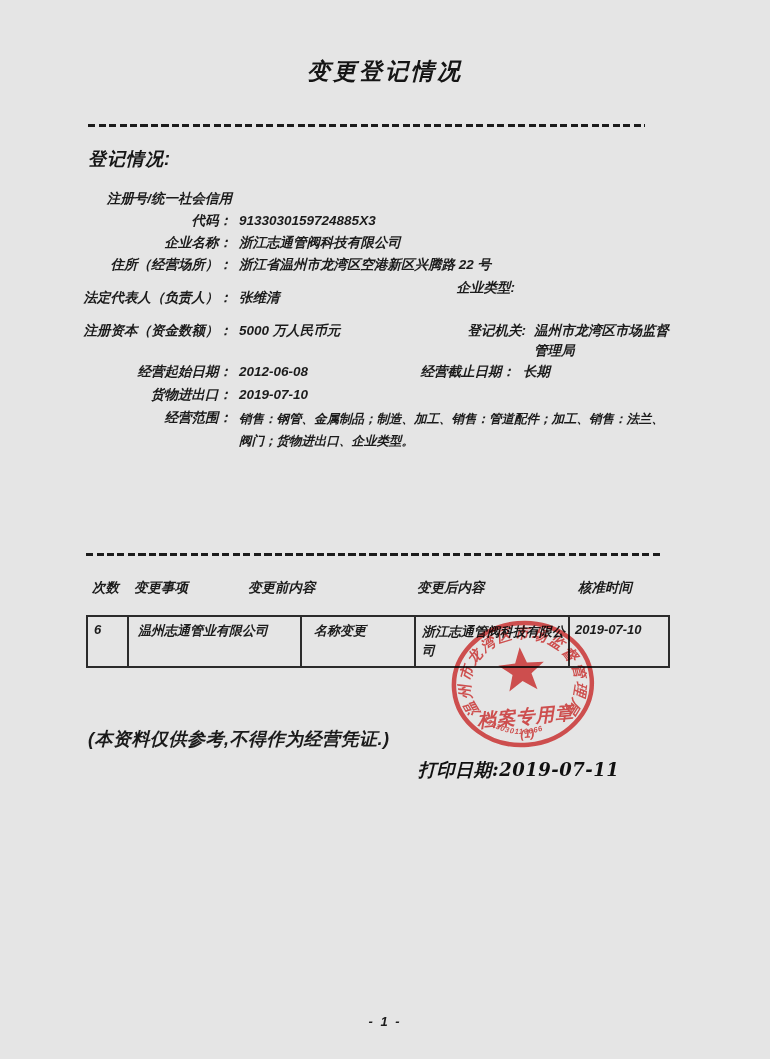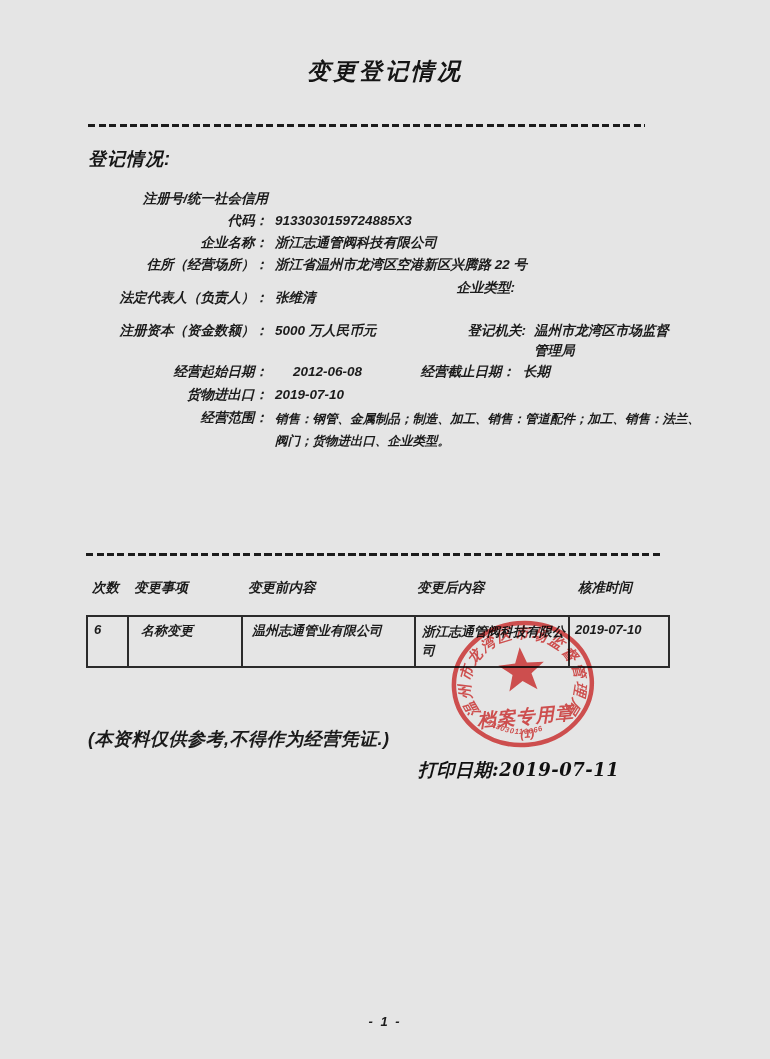--- a/index.html
+++ b/index.html
@@ -14,21 +14,21 @@
   .title{
     width:770px;text-align:center;top:56px;left:0;
     font-size:23px;font-weight:700;letter-spacing:3px;color:#151515;
   }
   .dash{
     height:3px;
     background:repeating-linear-gradient(90deg,#1c1c1c 0 7px,transparent 7px 10.5px);
   }
   .heading{font-size:18px;font-weight:700;letter-spacing:1px;color:#161616;}
   .frow{display:flex;font-size:13.5px;font-weight:700;line-height:20px;color:#1b1b1b;}
-  .frow .lbl{width:232px;text-align:right;white-space:nowrap;padding-left:36px;}
+  .frow .lbl{width:232px;text-align:right;white-space:nowrap;}
   .frow .val{margin-left:7px;white-space:nowrap;}
   .rrow{display:flex;font-size:13.5px;font-weight:700;line-height:20px;color:#1b1b1b;}
   .rrow .rlbl{width:110px;text-align:right;white-space:nowrap;}
   .rrow .rval{margin-left:8px;}
   .wrapval{white-space:normal;word-break:break-all;}
   .scope .val{white-space:normal;word-break:break-all;width:430px;font-size:12.5px;line-height:22px;}
   .thead{font-size:13.5px;font-weight:700;color:#1b1b1b;white-space:nowrap;}
   .tbox{
     display:flex;box-sizing:border-box;border:2px solid #2b2b2b;
     font-size:13px;font-weight:700;color:#1b1b1b;
@@ -83,21 +83,21 @@
     <span class="rlbl">企业类型:</span>
   </div>
   <div class="abs frow" style="top:321px;left:0;">
     <span class="lbl">注册资本（资金数额）：</span>
     <span class="val">5000 万人民币元</span>
   </div>
   <div class="abs rrow" style="top:321px;left:416px;">
     <span class="rlbl">登记机关:</span>
     <span class="rval wrapval" style="width:140px;">温州市龙湾区市场监督管理局</span>
   </div>
-  <div class="abs frow" style="top:362px;left:0;gap:18px;">
+  <div class="abs frow" style="top:362px;left:0;">
     <span class="lbl">经营起始日期：</span>
     <span class="val">2012-06-08</span>
   </div>
   <div class="abs rrow" style="top:362px;left:405px;">
     <span class="rlbl">经营截止日期：</span>
     <span class="rval">长期</span>
   </div>
   <div class="abs frow" style="top:385px;left:0;">
     <span class="lbl">货物进出口：</span>
     <span class="val">2019-07-10</span>
@@ -110,22 +110,22 @@
   <div class="abs dash" style="top:553px;left:86px;width:575px;"></div>
 
   <span class="abs thead" style="top:579px;left:92px;">次数</span>
   <span class="abs thead" style="top:579px;left:134px;">变更事项</span>
   <span class="abs thead" style="top:579px;left:248px;">变更前内容</span>
   <span class="abs thead" style="top:579px;left:417px;">变更后内容</span>
   <span class="abs thead" style="top:579px;left:578px;">核准时间</span>
 
   <div class="abs tbox" style="top:615px;left:86px;width:584px;height:53px;">
     <div class="cell c1">6</div>
+    <div class="cell c3">温州志通管业有限公司</div>
     <div class="cell c2">名称变更</div>
-    <div class="cell c3">温州志通管业有限公司</div>
     <div class="cell c4">浙江志通管阀科技有限公司</div>
     <div class="cell c5">2019-07-10</div>
   </div>
 
   <div class="abs note" style="top:727px;left:88px;">(本资料仅供参考,不得作为经营凭证.)</div>
 
   <svg class="abs stamp" style="top:619px;left:449px;" width="148" height="133" viewBox="0 0 148 133">
     <defs>
       <path id="arcTop" d="M 30.6 91.4 A 53 46 0 1 1 117.4 91.4" fill="none"></path>
       <path id="arcBottom" d="M 25.7 91.5 A 57 50 0 0 0 122.3 91.5" fill="none"></path>

